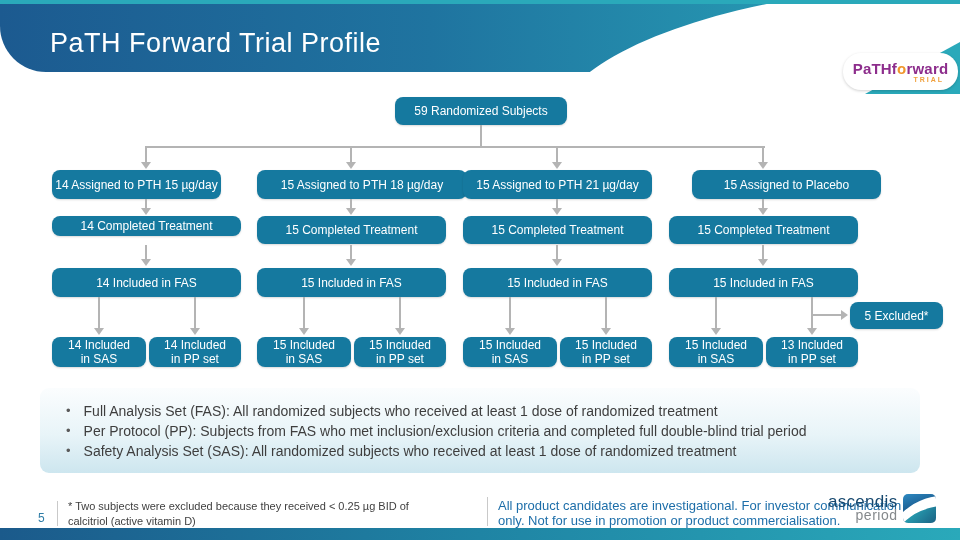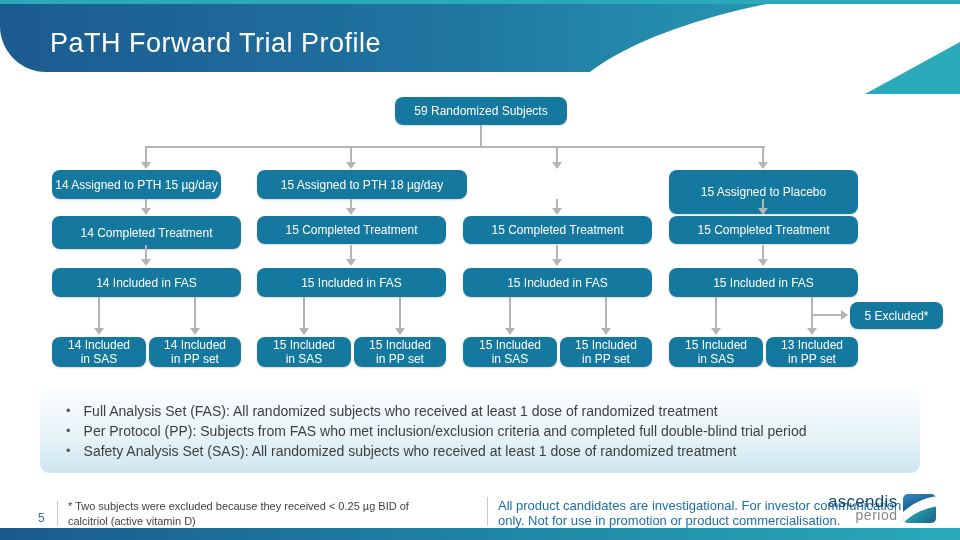--- a/index.html
+++ b/index.html
@@ -77,49 +77,54 @@
 <div class="slide">
 
   <div class="topstrip"></div>
 
   <header class="header">
     <div class="swoosh-white"></div>
     <h1 class="page-title">PaTH Forward Trial Profile</h1>
   </header>
   <div class="teal-wedge"></div>
 
+  <div class="logo-pill">
+    <div class="logo-line"><span class="lg-purple">PaTH</span><span class="lg-purple">f</span><span class="lg-orange">o</span><span class="lg-purple">rward</span></div>
+    <div class="lg-trial">TRIAL</div>
+  </div>
 
   <section class="flow">
 
     <div class="box" style="left:395px;top:97px;width:172px;height:28px">59 Randomized Subjects</div>
 
     <div class="box" style="left:52px;top:170px;width:169px;height:29px">14 Assigned to PTH 15 µg/day</div>
-    <div class="box" style="left:52px;top:216px;width:189px;height:33px">14 Completed Treatment</div>
+    <div class="box" style="left:52px;top:216px;width:189px;height:20px">14 Completed Treatment</div>
     <div class="box" style="left:52px;top:268px;width:189px;height:29px">14 Included in FAS</div>
     <div class="box" style="left:52px;top:337px;width:94px;height:30px">14 Included
 in SAS</div>
     <div class="box" style="left:149px;top:337px;width:92px;height:30px">14 Included
 in PP set</div>
 
     <div class="box" style="left:257px;top:170px;width:210px;height:29px">15 Assigned to PTH 18 µg/day</div>
     <div class="box" style="left:257px;top:216px;width:189px;height:28px">15 Completed Treatment</div>
     <div class="box" style="left:257px;top:268px;width:189px;height:29px">15 Included in FAS</div>
     <div class="box" style="left:257px;top:337px;width:94px;height:30px">15 Included
 in SAS</div>
     <div class="box" style="left:354px;top:337px;width:92px;height:30px">15 Included
 in PP set</div>
 
+    <div class="box" style="left:463px;top:170px;width:189px;height:29px">15 Assigned to PTH 21 µg/day</div>
     <div class="box" style="left:463px;top:216px;width:189px;height:28px">15 Completed Treatment</div>
     <div class="box" style="left:463px;top:268px;width:189px;height:29px">15 Included in FAS</div>
     <div class="box" style="left:463px;top:337px;width:94px;height:30px">15 Included
 in SAS</div>
     <div class="box" style="left:560px;top:337px;width:92px;height:30px">15 Included
 in PP set</div>
 
-    <div class="box" style="left:669px;top:170px;width:189px;height:44px">15 Assigned to Placebo</div>
+    <div class="box" style="left:692px;top:170px;width:189px;height:29px">15 Assigned to Placebo</div>
     <div class="box" style="left:669px;top:216px;width:189px;height:28px">15 Completed Treatment</div>
     <div class="box" style="left:669px;top:268px;width:189px;height:29px">15 Included in FAS</div>
     <div class="box" style="left:669px;top:337px;width:94px;height:30px">15 Included
 in SAS</div>
     <div class="box" style="left:766px;top:337px;width:92px;height:30px">13 Included
 in PP set</div>
 
     <div class="box" style="left:850px;top:302px;width:93px;height:27px">5 Excluded*</div>
 
     <div class="ln" style="left:480px;top:125px;width:2px;height:22px"></div>

